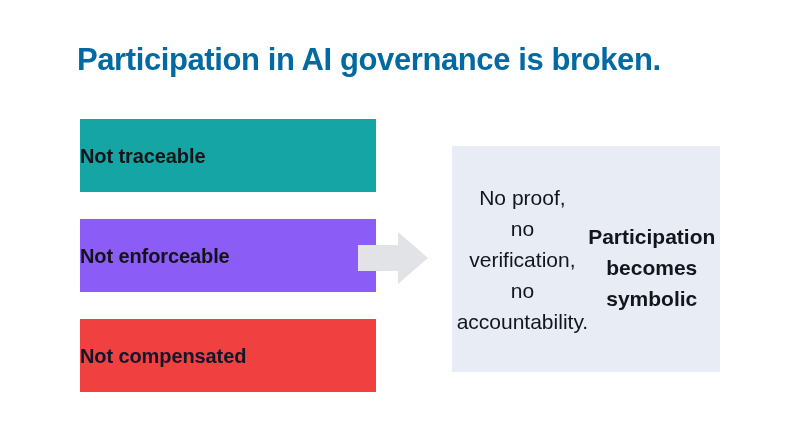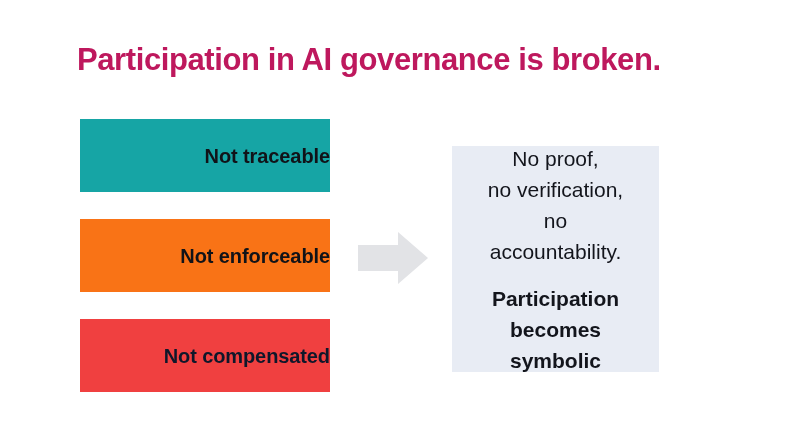--- a/index.html
+++ b/index.html
@@ -23,37 +23,37 @@
   
   .slide-title {
     position: absolute;
     left: 77px;
     top: 40px;
     width: 680px;
     font-size: 31px;
     font-weight: bold;
     line-height: 40px;
     letter-spacing: -0.4px;
-    color: #be185d;
+    color: #0369a1;
     white-space: nowrap;
   }
 
   
   .blocks {
     position: absolute;
     left: 80px;
     top: 119px;
     width: 250px;
   }
   .block {
-    width: 250px;
+    width: 296px;
     height: 73px;
     display: flex;
     align-items: center;
-    justify-content: flex-end;
+    justify-content: flex-start;
     box-sizing: border-box;
   }
   .block + .block {
     margin-top: 27px;
   }
   .block-label {
     font-size: 20px;
     font-weight: bold;
     color: #111318;
     letter-spacing: -0.1px;
@@ -68,25 +68,25 @@
     top: 232px;
     width: 70px;
     height: 52px;
   }
 
   
   .panel {
     position: absolute;
     left: 452px;
     top: 146px;
-    width: 207px;
+    width: 268px;
     height: 226px;
     background: #e8ecf4;
     display: flex;
-    flex-direction: column;
+    flex-direction: row;
     align-items: center;
     justify-content: center;
     box-sizing: border-box;
     padding: 0 27px;
   }
   .panel-primary {
     font-size: 21px;
     font-weight: normal;
     color: #13151c;
     line-height: 31px;
@@ -109,21 +109,21 @@
 <div id="slide" style="background: rgb(255, 255, 255);">
 
   <div class="slide-title">Participation in AI governance is broken.</div>
 
   <div class="blocks">
 
     <div class="block" id="block-0" style="background: rgb(22, 165, 165);">
       <span class="block-label" style="color: rgb(17, 19, 24);">Not traceable</span>
     </div>
 
-    <div class="block" id="block-1" style="background: #f97316; padding-left: 36px;">
+    <div class="block" id="block-1" style="background: #8b5cf6;">
       <span class="block-label" style="color: rgb(17, 19, 24);">Not enforceable</span>
     </div>
 
     <div class="block" id="block-2" style="background: rgb(240, 64, 64);">
       <span class="block-label" style="color: #0f172a;">Not compensated</span>
     </div>
 
   </div>
 
   <div class="arrow">

